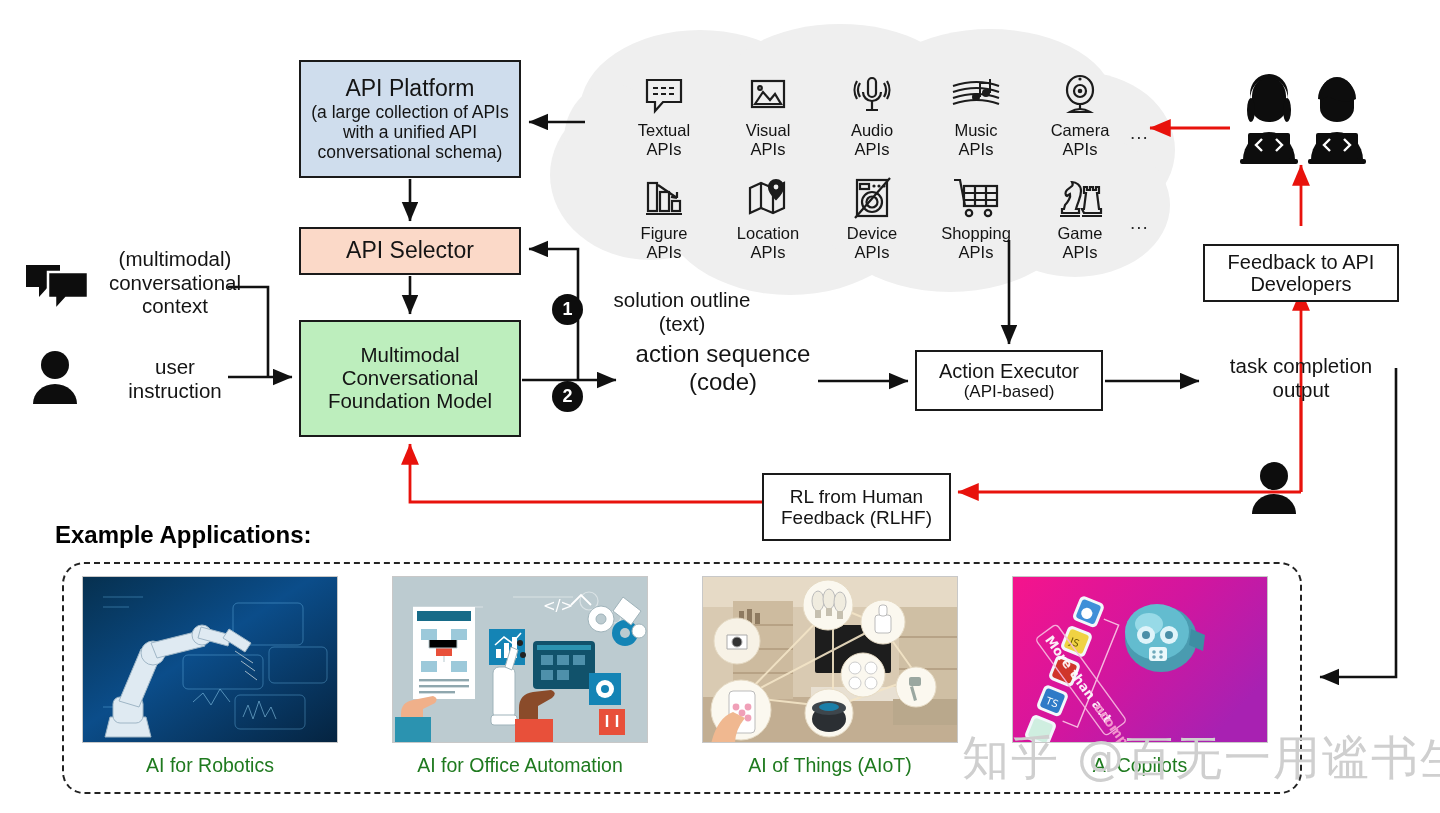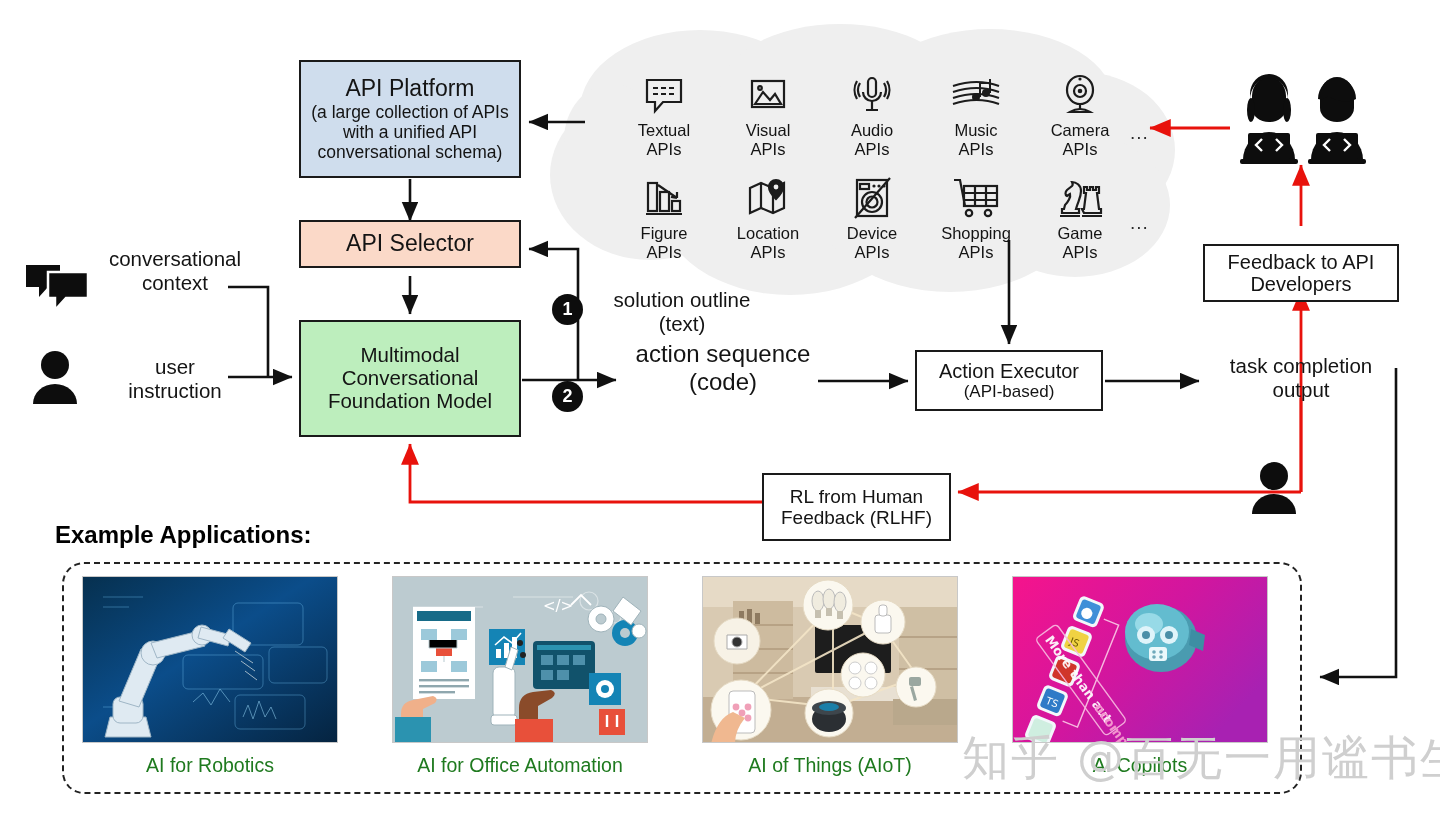--- a/index.html
+++ b/index.html
@@ -10,21 +10,21 @@
 
   .box{position:absolute;box-sizing:border-box;display:flex;flex-direction:column;
        align-items:center;justify-content:center;text-align:center;line-height:1.12;}
 
   
   #api-platform{left:299px;top:60px;width:222px;height:118px;background:#cfdded;
        border:2.5px solid #1a1a1a;}
   #api-platform .t1{font-size:23px;margin-bottom:2px;}
   #api-platform .t2{font-size:17.5px;}
 
-  #api-selector{left:299px;top:220px;width:222px;height:48px;background:#fbd9c8;
+  #api-selector{left:299px;top:227px;width:222px;height:48px;background:#fbd9c8;
        border:2.5px solid #1a1a1a;font-size:23px;}
 
   #mcfm{left:299px;top:320px;width:222px;height:117px;background:#bdeebd;
        border:2.5px solid #1a1a1a;font-size:20.5px;}
 
   #action-executor{left:915px;top:350px;width:188px;height:61px;background:#ffffff;
        border:2.5px solid #1a1a1a;}
   #action-executor .t1{font-size:20px;}
   #action-executor .t2{font-size:17px;}
 
@@ -184,20 +184,21 @@
     <div>Feedback to API</div>
     <div>Developers</div>
   </div>
 
   <div class="box" id="rlhf">
     <div>RL from Human</div>
     <div>Feedback (RLHF)</div>
   </div>
 
   <div class="lbl" id="lbl-conv">
+    <div>(multimodal)</div>
     <div>conversational</div>
     <div>context</div>
   </div>
 
   <div class="lbl" id="lbl-user">
     <div>user</div>
     <div>instruction</div>
   </div>
 
   <div class="lbl" id="lbl-solution">

